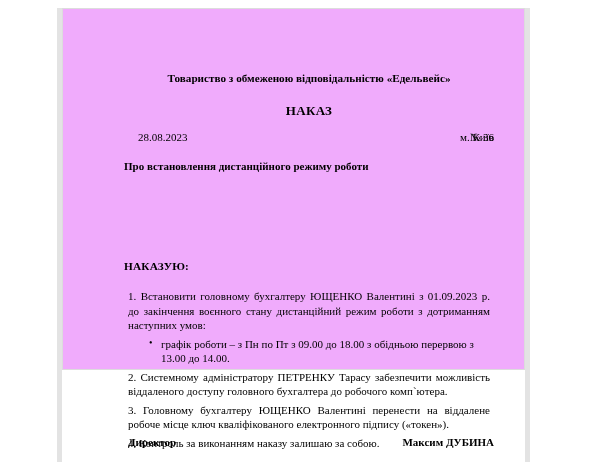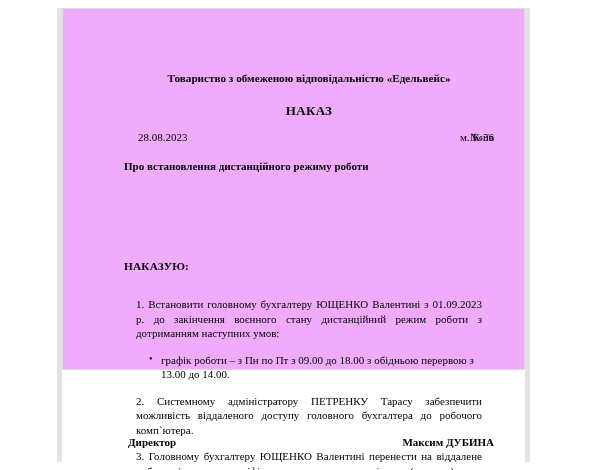--- a/index.html
+++ b/index.html
@@ -151,21 +151,21 @@
     top: 276px;
     left: 0;
     width: 370px;
     font-size: 11px;
     line-height: 14.5px;
     color: #000;
   }
   .clause {
     text-align: justify;
     text-justify: inter-word;
-    margin: 12px;
+    margin: 4px;
   }
   .bullets {
     list-style: none;
     margin: 0;
     padding: 0 0 0 25px;
   }
   .bullets li {
     position: relative;
     padding-left: 12px;
     text-align: left;

